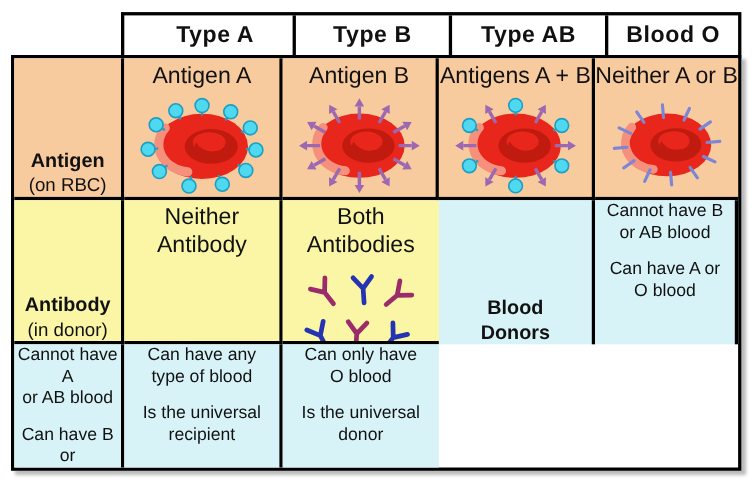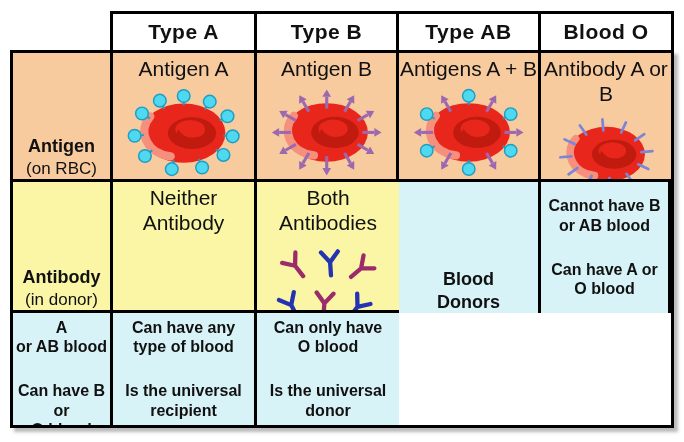--- a/index.html
+++ b/index.html
@@ -10,21 +10,21 @@
     color:#111;
     position:relative;
     overflow:hidden;
   }
   .stage { position:absolute; left:0; top:0; width:684px; height:442px; }
 
   
   .header-box {
     position:absolute; left:110px; top:11px; width:564px; height:42px;
     border:3px solid var(--border); background:var(--header-bg);
-    box-sizing:border-box; display:flex;
+    box-sizing:border-box; display:flex;padding-left:12px;
   }
   .hcell {
     box-sizing:border-box; border-right:3px solid var(--border);
     display:flex; align-items:center; justify-content:center;
     font-weight:bold; font-size:21px; letter-spacing:.5px;
   }
   .hcell.w1{width:144px;} .hcell.w2{width:142px;} .hcell.w3{width:142px;}
   .hcell.w4{flex:1; border-right:none;}
 
   
@@ -55,21 +55,21 @@
   .lblcell { justify-content:flex-end; }
   .lbl-b { font-weight:bold; font-size:18px; line-height:1.25; text-align:center; white-space:pre-line; }
   .lbl-r { font-size:17px; line-height:1.25; text-align:center; }
 
   
   .sub { font-size:21px; margin-top:3px; text-align:center; line-height:1.2; }
   .fig { flex:1; width:100%; display:flex; align-items:center; justify-content:center; }
   .fig svg { width:96%; height:96%; }
 
   
-  .dcell { justify-content:center; gap:24px;font-weight:bold; }
+  .dcell { gap:14px; }
   .dtext { font-size:16px; line-height:1.22; text-align:center; white-space:pre-line; }
 </style>
 </head>
 <body style="--border: #000000; --header-bg: #FFFFFF; --antigen-bg: #F8CB9F; --antibody-bg: #FAF6A5; --donors-bg: #D8F3F7;">
 
 <div class="stage">
 
   <div class="header-box">
     <div class="hcell w1">Type A</div>
     <div class="hcell w2">Type B</div>
@@ -183,21 +183,21 @@
             <line x1="31" y1="54" x2="18" y2="54.00000000000001" stroke="#9C68B0" stroke-width="3.4"></line>
             <polygon points="10,54.00000000000001 18,49.20000000000001 18,58.800000000000004" fill="#9C68B0"></polygon>
             <line x1="32.760907637269135" y1="39" x2="24.966679003209187" y2="34.5" stroke="#1D9EC4" stroke-width="2"></line>
             <circle cx="24.100653599424746" cy="34" r="6.8" fill="#4ED9F0" stroke="#1D9EC4" stroke-width="1.6"></circle>
             <line x1="50.50000000000001" y1="31.483339501604593" x2="44.000000000000014" y2="20.225009252406892" stroke="#9C68B0" stroke-width="3.4"></line>
             <polygon points="40.000000000000014,13.296806022131378 48.15692193816532,17.825009252406893 39.84307806183471,22.62500925240689" fill="#9C68B0"></polygon>
           </svg>
         </div>
     </div>
     <div class="c lastcol bg-antigen">
-      <div class="sub">Antibody A or B</div>
+      <div class="sub">Neither A or B</div>
       <div class="fig" id="rbc-3">
           <svg viewBox="0 0 140 104" preserveAspectRatio="xMidYMid meet">
             <ellipse cx="70" cy="54" rx="45" ry="32" fill="#E9261B"></ellipse>
             <path d="M 34 36 A 32 27 0 0 0 56 79" stroke="#F5907C" stroke-width="9" fill="none" stroke-linecap="round"></path>
             <ellipse cx="79" cy="54" rx="26" ry="17" fill="#C11B10"></ellipse>
             <ellipse cx="77" cy="50" rx="16" ry="10" fill="#E9261B"></ellipse>
             <path d="M 64 50 Q 72 62 86 58 Q 78 68 66 62 Q 60 58 64 50 Z" fill="#C11B10"></path>
             <line x1="66.426614547346" y1="26.106548453431124" x2="65.29358989162645" y2="13.156017378238431" stroke="#7B86D8" stroke-width="3.2" stroke-linecap="round"></line>
             <line x1="87.32734873136867" y1="28.623381962973802" x2="92.82138613399778" y2="16.841380731497352" stroke="#7B86D8" stroke-width="3.2" stroke-linecap="round"></line>
             <line x1="103.58523381584865" y1="37.939859782170714" x2="114.23421039160556" y2="30.48336610960711" stroke="#7B86D8" stroke-width="3.2" stroke-linecap="round"></line>

